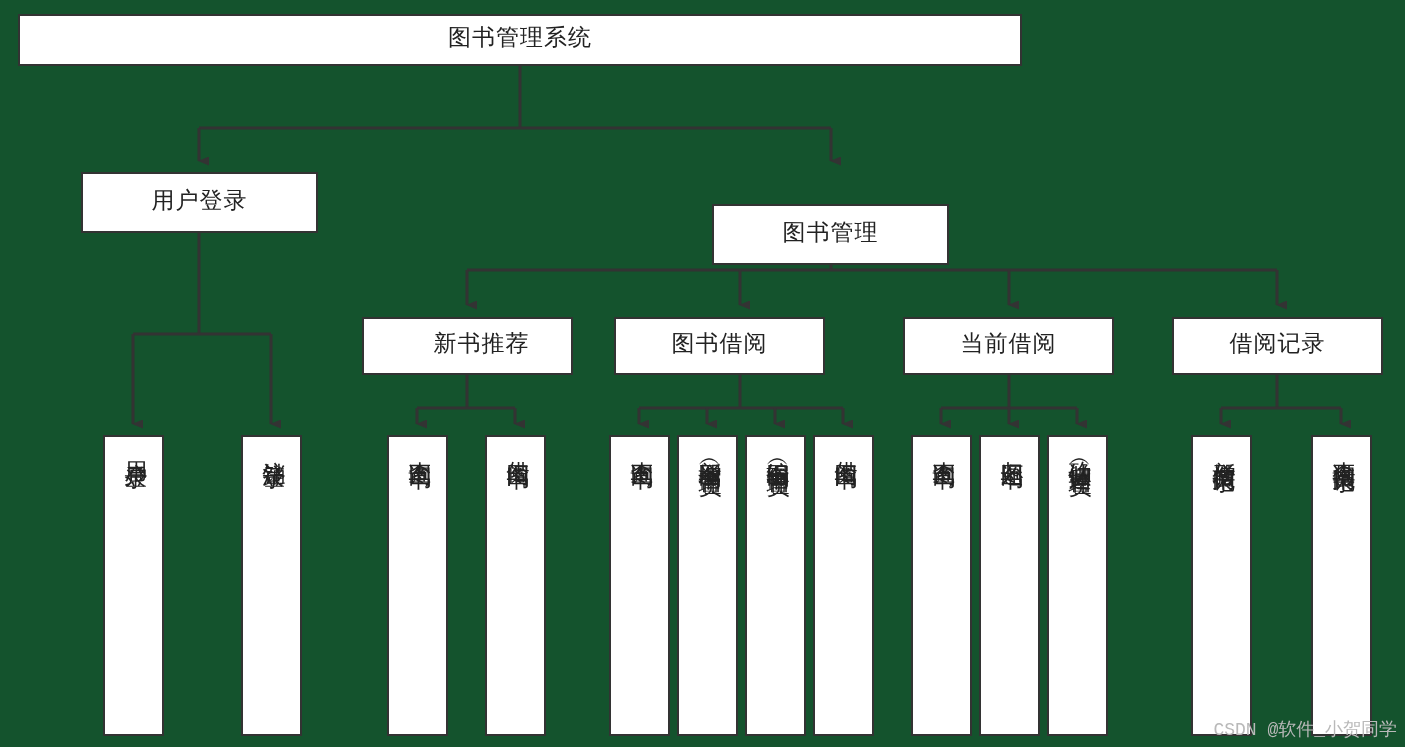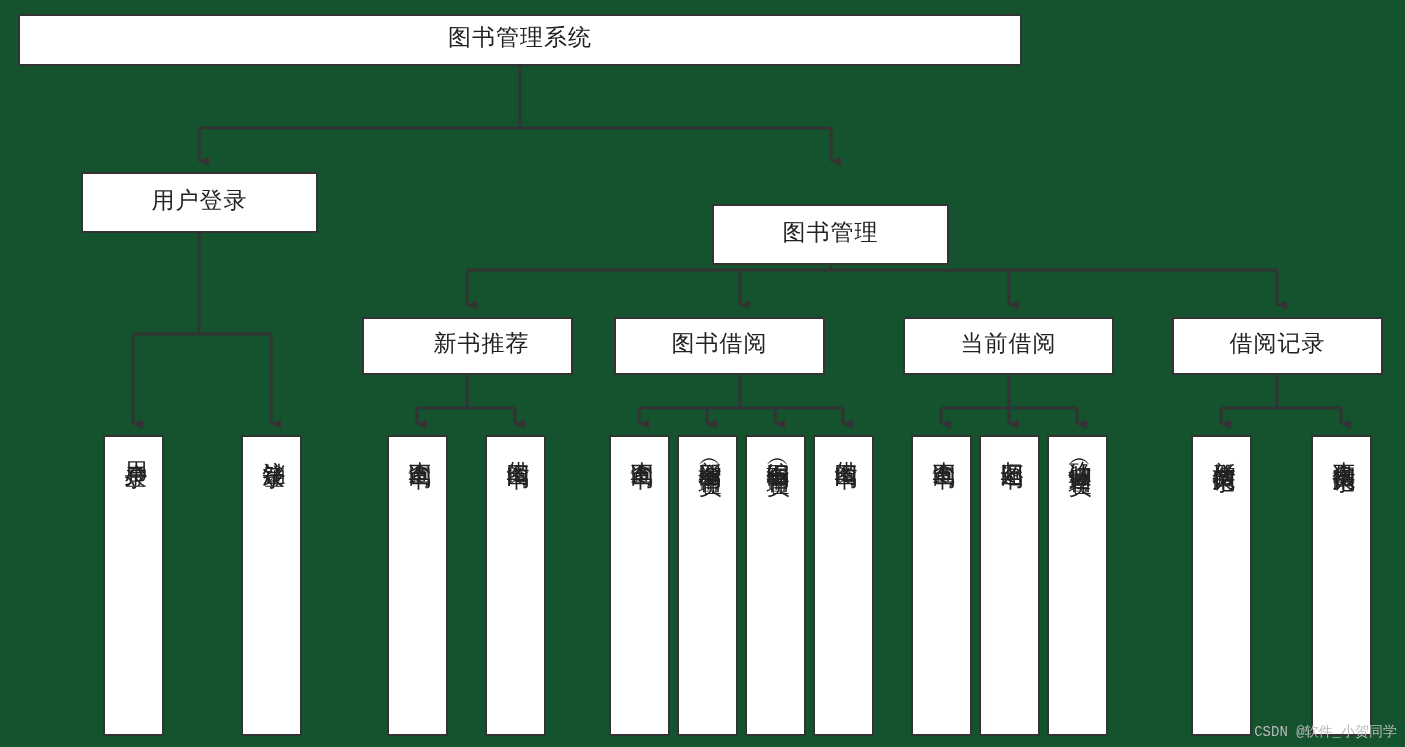--- a/index.html
+++ b/index.html
@@ -58,21 +58,21 @@
     text-orientation: upright;
     font-size: 23px;
     line-height: 1.12;
     letter-spacing: 2px;
     white-space: nowrap;
   }
   #watermark {
     position: absolute;
     right: 8px;
     bottom: 6px;
-    font-size: 14px;
+    font-size: 18px;
     color: #b9b9b9;
     z-index: 5;
     white-space: nowrap;
     user-select: none;
   }
 </style>
 </head>
 <body>
 
 <div id="diagram-root">

